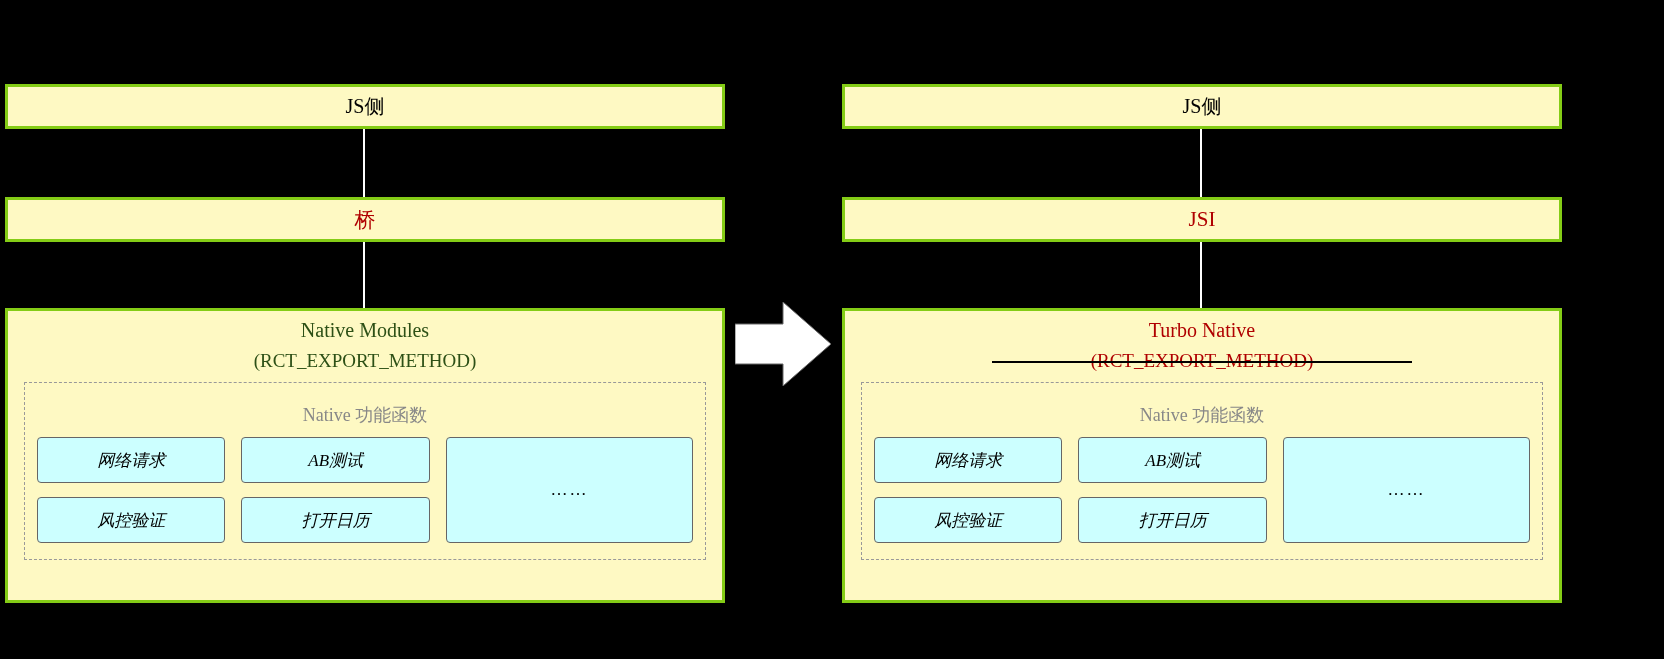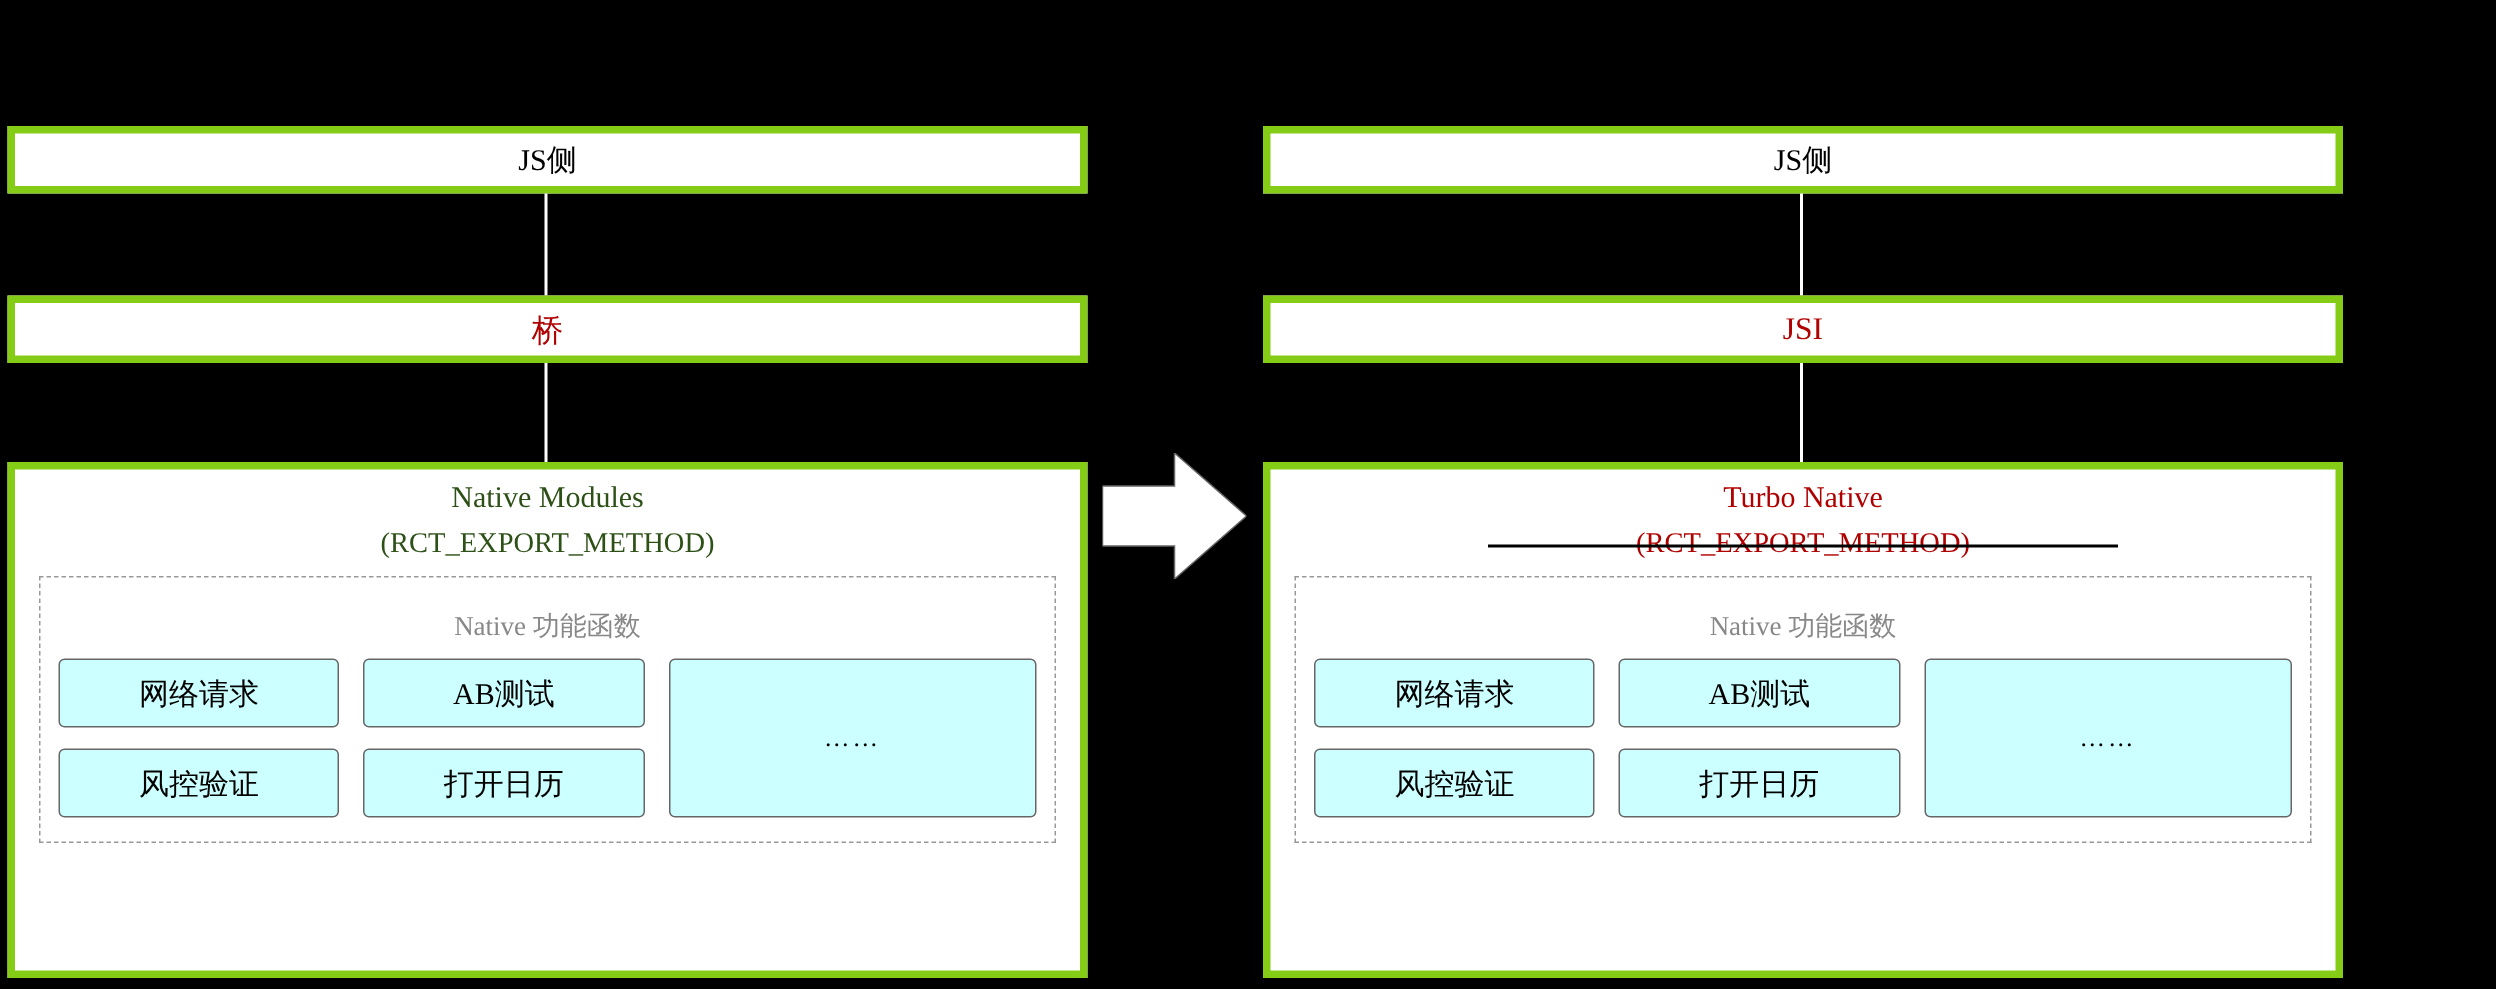--- a/index.html
+++ b/index.html
@@ -5,22 +5,22 @@
   * { box-sizing: border-box; margin: 0; padding: 0; }
   body {
     background: #000;
     font-family: "Times New Roman", "SimSun", serif;
     width: 1664px;
     height: 659px;
     position: relative;
   }
   .panel {
     position: absolute;
-    background: #ffffff;
-    border: 5px solid #84cc16;
+    background: #fef9c3;
+    border: 3px solid #84cc16;
   }
   .js-box {
     top: 84px;
     width: 720px;
     height: 45px;
     display: flex;
     align-items: center;
     justify-content: center;
     font-size: 20px;
     color: #000;
@@ -32,21 +32,21 @@
     display: flex;
     align-items: center;
     justify-content: center;
     font-size: 21px;
   }
   .bridge-text { color: #b00000; }
   .jsi-text { color: #b00000; font-weight: 400; }
   .modules-box {
     top: 308px;
     width: 720px;
-    height: 344px;
+    height: 295px;
     padding-top: 8px;
   }
   .mod-title {
     text-align: center;
     font-size: 20px;
   }
   .mod-title.green { color: #2d5016; }
   .mod-title.red { color: #b00000; }
   .mod-sub {
     text-align: center;
@@ -90,21 +90,22 @@
     flex: 1;
   }
   .func-cell {
     background: #ccffff;
     border: 1px solid #666;
     border-radius: 4px;
     height: 46px;
     display: flex;
     align-items: center;
     justify-content: center;
-    font-size: 20px;
+    font-size: 17px;
+    font-style: italic;
     color: #000;
   }
   .func-tall {
     background: #ccffff;
     border: 1px solid #666;
     border-radius: 4px;
     display: flex;
     align-items: center;
     justify-content: center;
     font-size: 17px;

